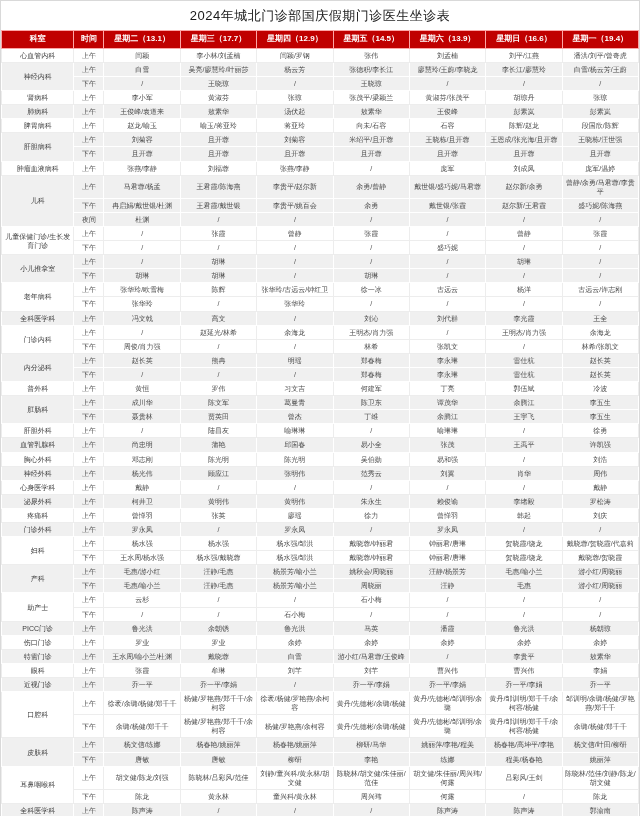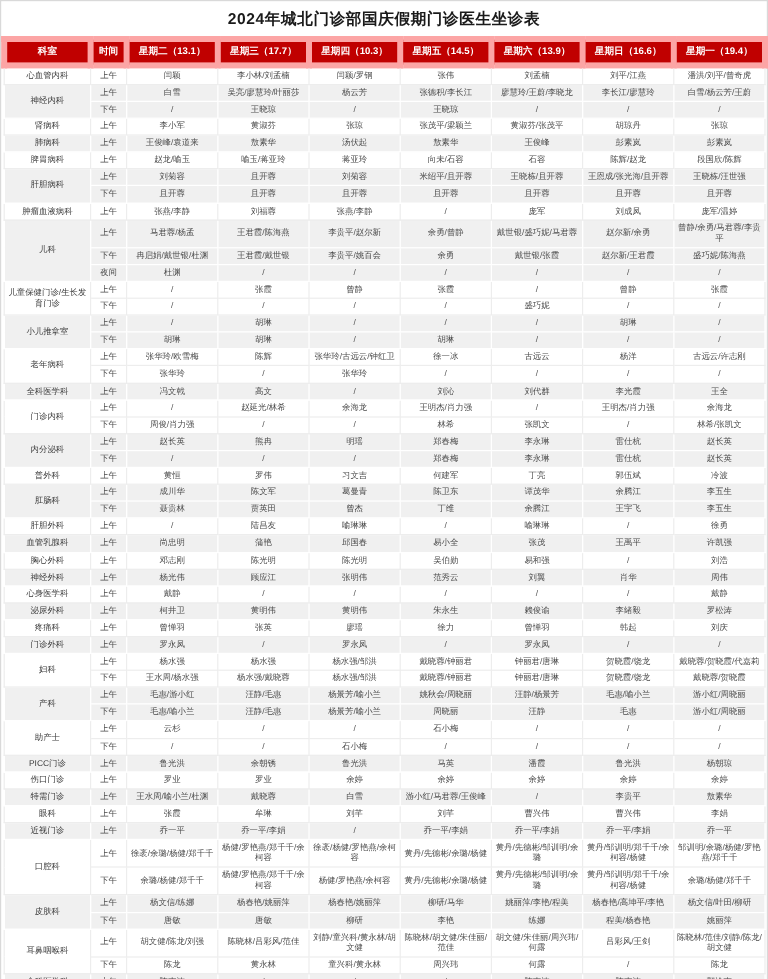--- a/index.html
+++ b/index.html
@@ -1,21 +1,21 @@
 <!DOCTYPE html>
 <html><head>
 <meta charset="utf-8">
 <style>
   html,body{margin:0;padding:0;background:#ffffff;}
   body{width:640px;font-family:"Liberation Sans","DejaVu Sans",sans-serif;color:#3f3f3f;}
   .sheet{width:640px;border:1px solid #d9d9d9;box-sizing:border-box;}
-  .title{font-size:13px;font-weight:bold;color:#1a1a1a;text-align:center;padding:6px 0 5px 0;letter-spacing:.5px;}
+  .title{font-size:13px;font-weight:normal;color:#1a1a1a;text-align:center;padding:6px 0 5px 0;letter-spacing:.5px;}
   table{width:100%;border-collapse:collapse;table-layout:fixed;}
   col.c-dept{width:72px;} col.c-time{width:30px;} col.c-day{width:76px;}
-  thead th{background:#c00000;color:#ffffff;font-size:8px;font-weight:bold;padding:4px 1px;border:5px solid #fca5a5;line-height:1.1;}
+  thead th{background:#c00000;color:#ffffff;font-size:8px;font-weight:bold;padding:4px 1px;border:1px solid #fca5a5;line-height:1.1;}
   tbody td{font-size:7px;text-align:center;vertical-align:middle;padding:2px 1px;border:1px solid #ededed;line-height:1.3;word-break:break-all;color:#4a4a4a;}
   tbody td.dept{font-size:7px;color:#3a3a3a;}
   tr.g-odd td{background:#f0f0f0;border-color:#ffffff;}
   tr.g-even td{background:#ffffff;}
 </style>
 </head>
 <body>
 
 <div class="sheet">
   <div class="title">2024年城北门诊部国庆假期门诊医生坐诊表</div>
@@ -30,21 +30,21 @@
         <col class="c-day">
         <col class="c-day">
         <col class="c-day">
     </colgroup>
     <thead>
       <tr id="header-row">
           <th>科室</th>
           <th>时间</th>
           <th>星期二（13.1）</th>
           <th>星期三（17.7）</th>
-          <th>星期四（10.3）</th>
+          <th>星期四（12.9）</th>
           <th>星期五（14.5）</th>
           <th>星期六（13.9）</th>
           <th>星期日（16.6）</th>
           <th>星期一（19.4）</th>
         </tr>
     </thead>
     <tbody id="table-body">
         <tr class="g-even">
           <td class="dept" rowspan="1">心血管内科</td>
           <td>上午</td>

